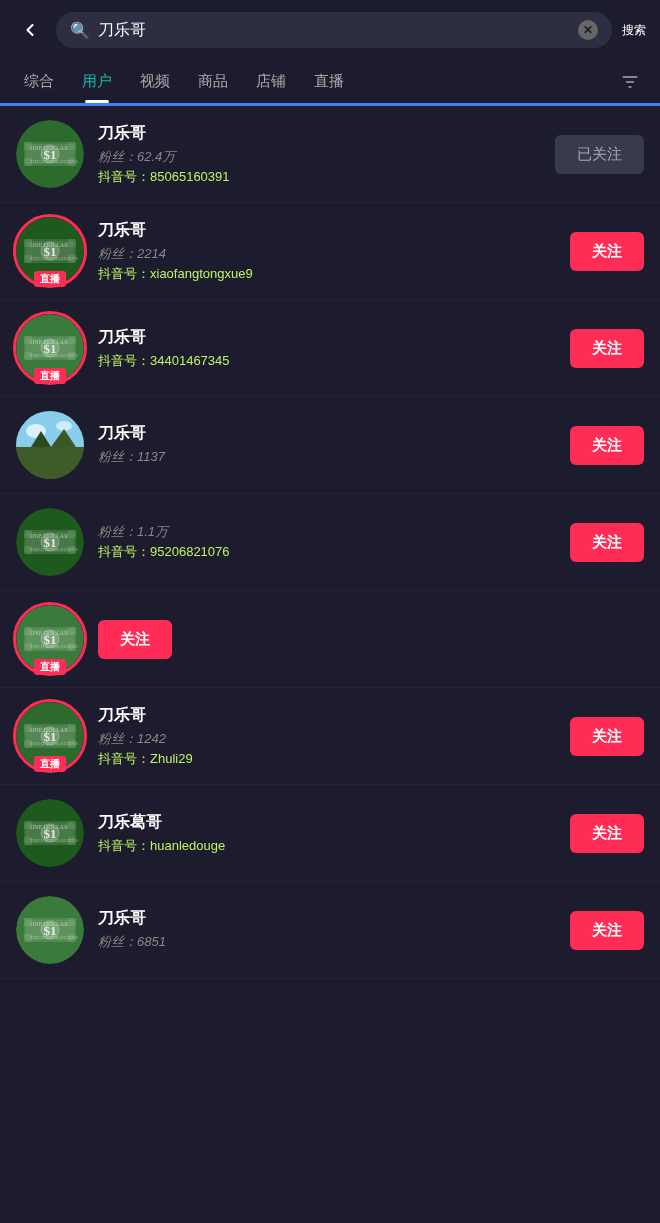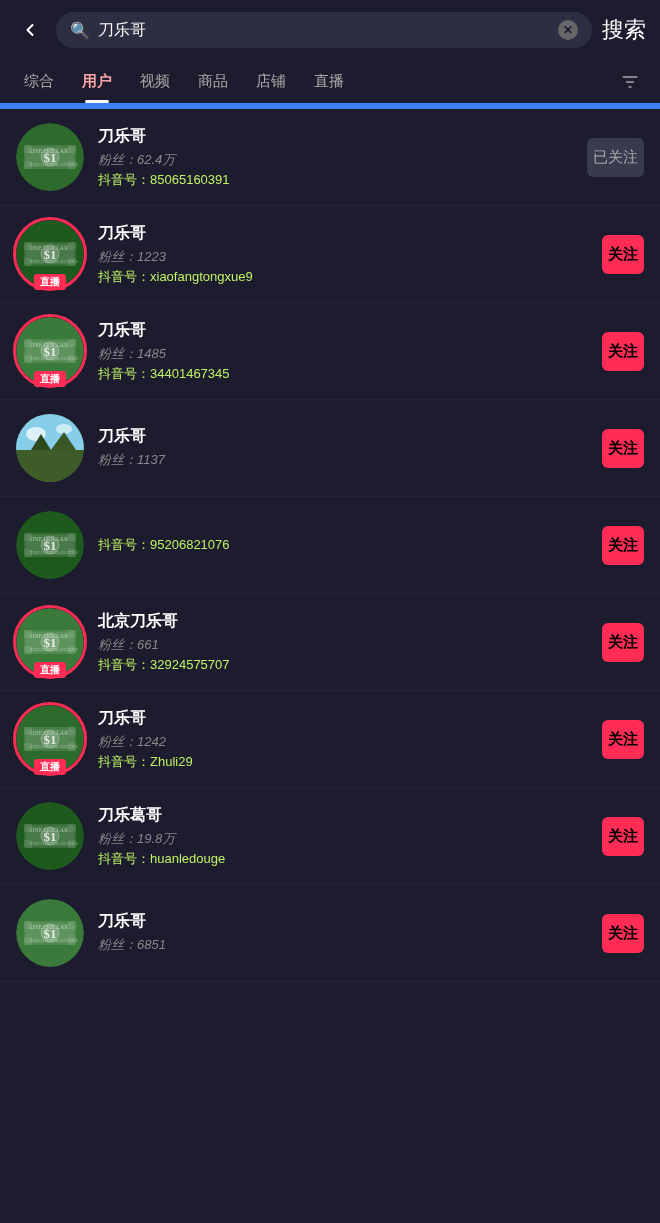--- a/index.html
+++ b/index.html
@@ -71,46 +71,46 @@
       align-items: center;
       justify-content: center;
       cursor: pointer;
       flex-shrink: 0;
       color: #1c1c2e;
       font-size: 12px;
       font-weight: bold;
     }
     .search-btn {
       color: #fff;
-      font-size: 22px;
+      font-size: 12px;
       cursor: pointer;
       white-space: nowrap;
       flex-shrink: 0;
     }
 
     
     .tabs {
       display: flex;
       align-items: center;
       padding: 0 10px;
-      border-bottom: 6px solid #3b82f6;
+      border-bottom: 3px solid #3b82f6;
       background: #1c1c2e;
       position: relative;
     }
     .tab-item {
       padding: 12px 14px;
       font-size: 15px;
       color: #aaa;
       cursor: pointer;
       position: relative;
       white-space: nowrap;
     }
     .tab-item.active {
-      color: #fca5a5;
-      font-weight: bold;
+      color: #14b8a6;
+      font-weight: normal;
     }
     .tab-item.active::after {
       content: '';
       position: absolute;
       bottom: 0;
       left: 50%;
       transform: translateX(-50%);
       width: 24px;
       height: 3px;
       background: #fff;
@@ -180,31 +180,31 @@
       color: #888;
       margin-bottom: 2px;
       font-style: italic;
     }
     .user-id {
       font-size: 13px;
       color: #bef264;
     }
     .follow-btn {
       flex-shrink: 0;
-      padding: 10px 6px;
+      padding: 10px 22px;
       border-radius: 6px;
       font-size: 15px;
       font-weight: bold;
       cursor: pointer;
       border: none;
       outline: none;
     }
     .follow-btn.follow {
       background: #ff2d55;
-      color: #000000;
+      color: #ffffff;
     }
     .follow-btn.following {
       background: #3a3a4e;
       color: #aaa;
       font-weight: normal;
     }
   </style>
 </head>
 <body>
 
@@ -275,21 +275,21 @@
     <text x="14" y="43" font-size="5" fill="rgba(255,255,255,0.4)" font-family="serif">THE UNITED STATES</text>
     <rect x="8" y="22" width="8" height="8" rx="1" fill="rgba(255,255,255,0.1)"></rect>
     <rect x="52" y="22" width="8" height="8" rx="1" fill="rgba(255,255,255,0.1)"></rect>
     <rect x="8" y="38" width="8" height="8" rx="1" fill="rgba(255,255,255,0.1)"></rect>
     <rect x="52" y="38" width="8" height="8" rx="1" fill="rgba(255,255,255,0.1)"></rect>
   </svg></div>
         <div class="live-badge">直播</div>
       </div>
       <div class="user-info">
         <div class="user-name">刀乐哥</div>
-        <div class="user-fans">粉丝：1223</div>
+        <div class="user-fans">粉丝：2214</div>
         <div class="user-id">抖音号：xiaofangtongxue9</div>
       </div>
       <button class="follow-btn follow">关注</button>
     </div>
     <div class="user-item">
       <div class="avatar-wrap">
         <div class="avatar-live-ring"></div>
         <div style="width: 68px; height: 68px; border-radius: 50%; overflow: hidden;"><svg width="68" height="68" viewBox="0 0 68 68" xmlns="http://www.w3.org/2000/svg">
     <circle cx="34" cy="34" r="34" fill="#3a7a3a"></circle>
     <rect x="8" y="22" width="52" height="24" rx="3" fill="rgba(255,255,255,0.12)"></rect>
@@ -300,21 +300,20 @@
     <text x="14" y="43" font-size="5" fill="rgba(255,255,255,0.4)" font-family="serif">THE UNITED STATES</text>
     <rect x="8" y="22" width="8" height="8" rx="1" fill="rgba(255,255,255,0.1)"></rect>
     <rect x="52" y="22" width="8" height="8" rx="1" fill="rgba(255,255,255,0.1)"></rect>
     <rect x="8" y="38" width="8" height="8" rx="1" fill="rgba(255,255,255,0.1)"></rect>
     <rect x="52" y="38" width="8" height="8" rx="1" fill="rgba(255,255,255,0.1)"></rect>
   </svg></div>
         <div class="live-badge">直播</div>
       </div>
       <div class="user-info">
         <div class="user-name">刀乐哥</div>
-        <div class="user-fans">粉丝：1485</div>
         <div class="user-id">抖音号：34401467345</div>
       </div>
       <button class="follow-btn follow">关注</button>
     </div>
     <div class="user-item">
       <div class="avatar-wrap">
         <div style="width: 68px; height: 68px; border-radius: 50%; overflow: hidden;"><svg width="68" height="68" viewBox="0 0 68 68" xmlns="http://www.w3.org/2000/svg">
     <circle cx="34" cy="34" r="34" fill="#4a7040"></circle>
     <rect x="0" y="0" width="68" height="34" fill="#87CEEB" rx="0"></rect>
     <clipPath id="circ">
@@ -345,20 +344,21 @@
     <text x="34" y="39" text-anchor="middle" font-size="13" fill="rgba(255,255,255,0.8)" font-family="serif" font-weight="bold">$1</text>
     <text x="14" y="30" font-size="6" fill="rgba(255,255,255,0.5)" font-family="serif">ONE DOLLAR</text>
     <text x="14" y="43" font-size="5" fill="rgba(255,255,255,0.4)" font-family="serif">THE UNITED STATES</text>
     <rect x="8" y="22" width="8" height="8" rx="1" fill="rgba(255,255,255,0.1)"></rect>
     <rect x="52" y="22" width="8" height="8" rx="1" fill="rgba(255,255,255,0.1)"></rect>
     <rect x="8" y="38" width="8" height="8" rx="1" fill="rgba(255,255,255,0.1)"></rect>
     <rect x="52" y="38" width="8" height="8" rx="1" fill="rgba(255,255,255,0.1)"></rect>
   </svg></div>
       </div>
       <div class="user-info">
+        <div class="user-fans">粉丝：1.1万</div>
         <div class="user-id">抖音号：95206821076</div>
       </div>
       <button class="follow-btn follow">关注</button>
     </div>
     <div class="user-item">
       <div class="avatar-wrap">
         <div class="avatar-live-ring"></div>
         <div style="width: 68px; height: 68px; border-radius: 50%; overflow: hidden;"><svg width="68" height="68" viewBox="0 0 68 68" xmlns="http://www.w3.org/2000/svg">
     <circle cx="34" cy="34" r="34" fill="#3a7a3a"></circle>
     <rect x="8" y="22" width="52" height="24" rx="3" fill="rgba(255,255,255,0.12)"></rect>
@@ -366,25 +366,20 @@
     <ellipse cx="34" cy="34" rx="9" ry="9" fill="rgba(255,255,255,0.18)" stroke="rgba(255,255,255,0.25)" stroke-width="1"></ellipse>
     <text x="34" y="39" text-anchor="middle" font-size="13" fill="rgba(255,255,255,0.8)" font-family="serif" font-weight="bold">$1</text>
     <text x="14" y="30" font-size="6" fill="rgba(255,255,255,0.5)" font-family="serif">ONE DOLLAR</text>
     <text x="14" y="43" font-size="5" fill="rgba(255,255,255,0.4)" font-family="serif">THE UNITED STATES</text>
     <rect x="8" y="22" width="8" height="8" rx="1" fill="rgba(255,255,255,0.1)"></rect>
     <rect x="52" y="22" width="8" height="8" rx="1" fill="rgba(255,255,255,0.1)"></rect>
     <rect x="8" y="38" width="8" height="8" rx="1" fill="rgba(255,255,255,0.1)"></rect>
     <rect x="52" y="38" width="8" height="8" rx="1" fill="rgba(255,255,255,0.1)"></rect>
   </svg></div>
         <div class="live-badge">直播</div>
-      </div>
-      <div class="user-info">
-        <div class="user-name">北京刀乐哥</div>
-        <div class="user-fans">粉丝：661</div>
-        <div class="user-id">抖音号：32924575707</div>
       </div>
       <button class="follow-btn follow">关注</button>
     </div>
     <div class="user-item">
       <div class="avatar-wrap">
         <div class="avatar-live-ring"></div>
         <div style="width: 68px; height: 68px; border-radius: 50%; overflow: hidden;"><svg width="68" height="68" viewBox="0 0 68 68" xmlns="http://www.w3.org/2000/svg">
     <circle cx="34" cy="34" r="34" fill="#2d6b2d"></circle>
     <rect x="8" y="22" width="52" height="24" rx="3" fill="rgba(255,255,255,0.12)"></rect>
     <rect x="10" y="24" width="48" height="20" rx="2" fill="rgba(255,255,255,0.08)"></rect>
@@ -417,21 +412,20 @@
     <text x="14" y="30" font-size="6" fill="rgba(255,255,255,0.5)" font-family="serif">ONE DOLLAR</text>
     <text x="14" y="43" font-size="5" fill="rgba(255,255,255,0.4)" font-family="serif">THE UNITED STATES</text>
     <rect x="8" y="22" width="8" height="8" rx="1" fill="rgba(255,255,255,0.1)"></rect>
     <rect x="52" y="22" width="8" height="8" rx="1" fill="rgba(255,255,255,0.1)"></rect>
     <rect x="8" y="38" width="8" height="8" rx="1" fill="rgba(255,255,255,0.1)"></rect>
     <rect x="52" y="38" width="8" height="8" rx="1" fill="rgba(255,255,255,0.1)"></rect>
   </svg></div>
       </div>
       <div class="user-info">
         <div class="user-name">刀乐葛哥</div>
-        <div class="user-fans">粉丝：19.8万</div>
         <div class="user-id">抖音号：huanledouge</div>
       </div>
       <button class="follow-btn follow">关注</button>
     </div>
     <div class="user-item">
       <div class="avatar-wrap">
         <div style="width: 68px; height: 68px; border-radius: 50%; overflow: hidden;"><svg width="68" height="68" viewBox="0 0 68 68" xmlns="http://www.w3.org/2000/svg">
     <circle cx="34" cy="34" r="34" fill="#3a7a3a"></circle>
     <rect x="8" y="22" width="52" height="24" rx="3" fill="rgba(255,255,255,0.12)"></rect>
     <rect x="10" y="24" width="48" height="20" rx="2" fill="rgba(255,255,255,0.08)"></rect>

